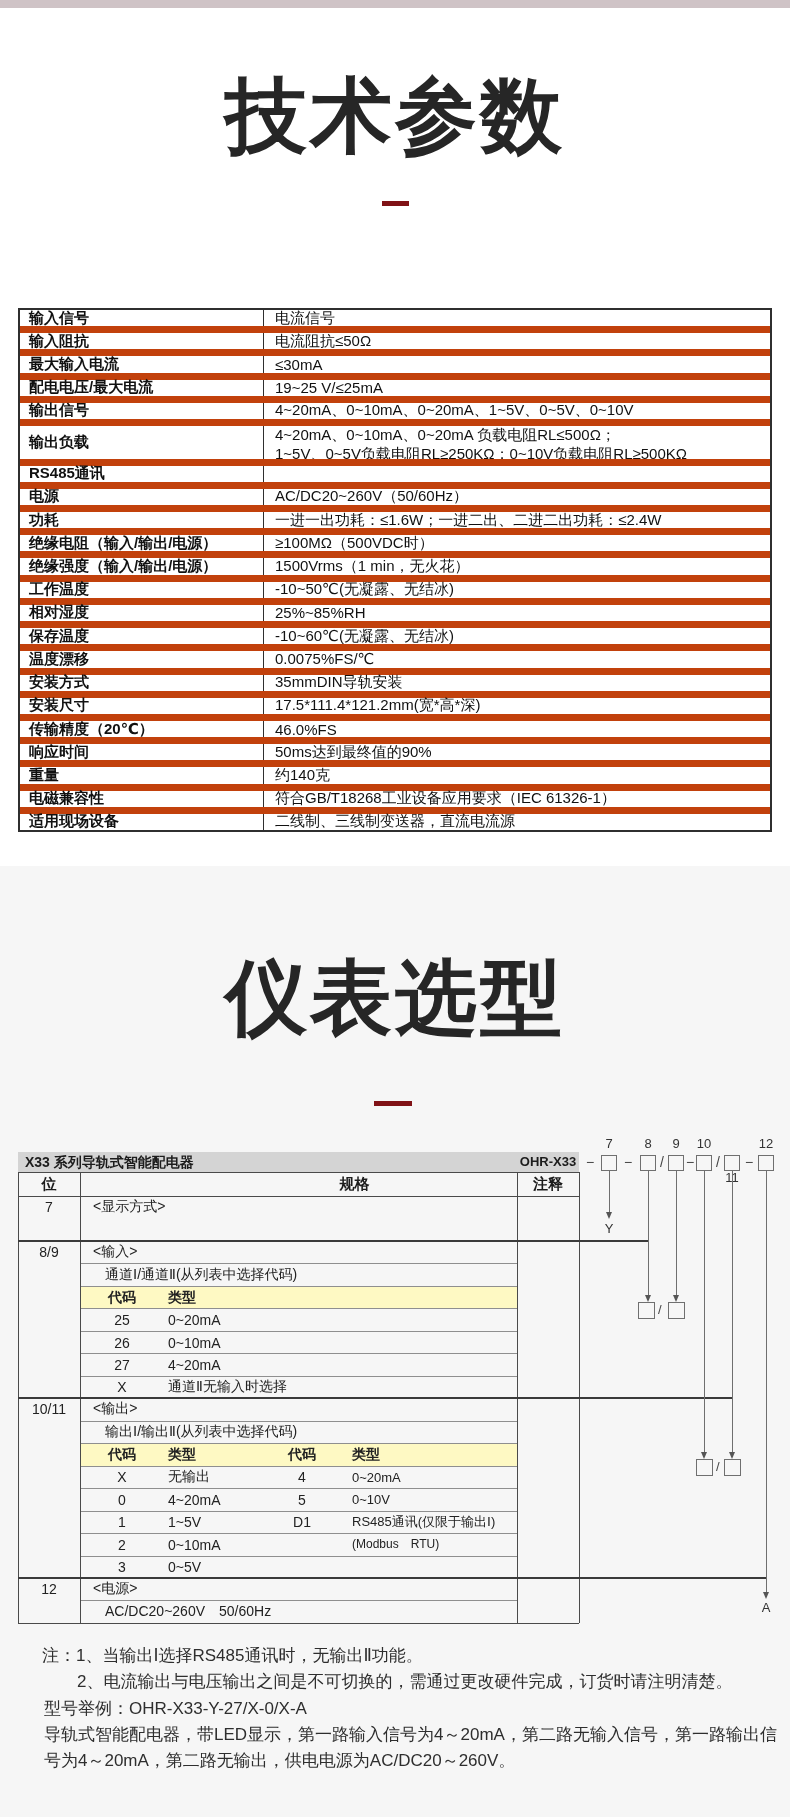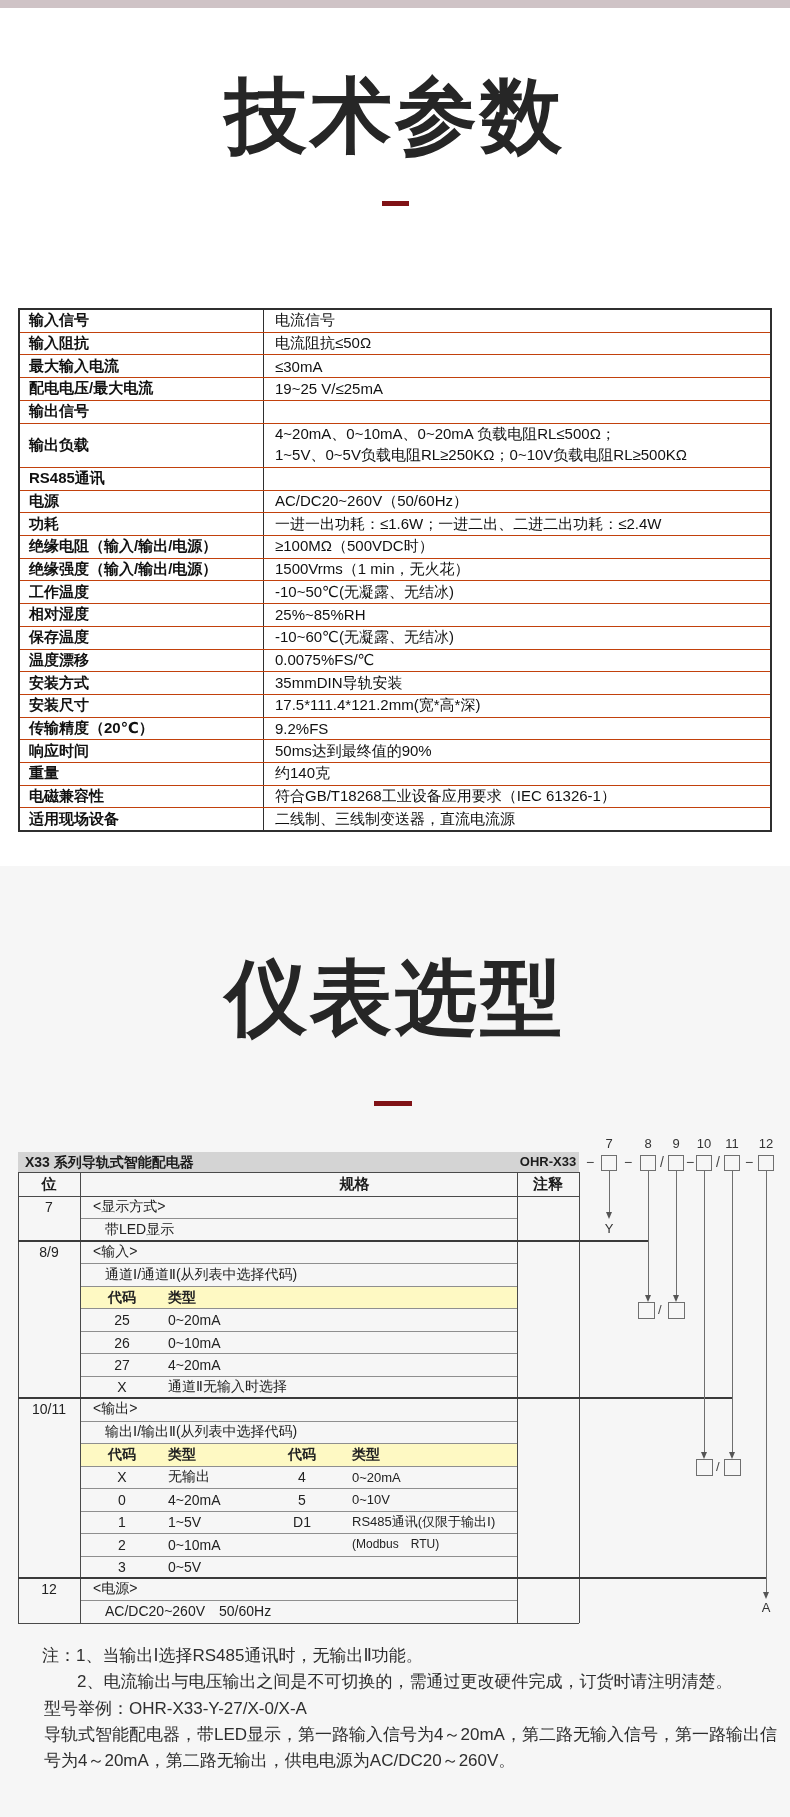--- a/index.html
+++ b/index.html
@@ -9,21 +9,21 @@
   
   .topbar{left:0;top:0;width:790px;height:8px;background:#cfc3c6;}
   
   .bigtitle{left:0;width:790px;text-align:center;font-size:82px;font-weight:900;
             letter-spacing:3px;color:#262626;white-space:nowrap;}
   .reddash{background:#801216;}
   .subtitle{left:0;width:790px;text-align:center;font-size:24px;font-weight:700;color:#1e1e1e;}
   
   .spectable{left:18px;top:308px;width:754px;height:524px;border:2px solid #2f2f2f;
              box-sizing:border-box;display:flex;flex-direction:column;}
-  .srow{display:flex;flex:1;border-top:1px solid #c2410c;min-height:0;}
+  .srow{display:flex;flex:1;border-top:7px solid #c2410c;min-height:0;}
   .srow:first-child{border-top:none;}
   .srow.tall{flex:2;}
   .slabel{width:244px;border-right:1px solid #2f2f2f;display:flex;align-items:center;
           padding-left:9px;font-size:15px;font-weight:700;color:#111;box-sizing:border-box;}
   .sval{flex:1;display:flex;align-items:center;padding-left:11px;font-size:15px;color:#111;}
   .sval.two{flex-direction:column;align-items:flex-start;justify-content:space-evenly;}
   
   #model{left:18px;top:1130px;width:762px;height:560px;font-size:14px;color:#222;}
   .titlebarL{left:0;top:22px;width:499px;height:20px;background:#d4d4d4;font-weight:700;
              font-size:14px;line-height:20px;padding-left:7px;box-sizing:border-box;color:#1c1c1c;}
@@ -85,20 +85,21 @@
     <div class="srow">
         <div class="slabel">最大输入电流</div>
         <div class="sval">≤30mA</div>
       </div>
     <div class="srow">
         <div class="slabel">配电电压/最大电流</div>
         <div class="sval">19~25 V/≤25mA</div>
       </div>
     <div class="srow">
         <div class="slabel">输出信号</div>
+        <div class="sval">4~20mA、0~10mA、0~20mA、1~5V、0~5V、0~10V</div>
       </div>
     <div class="srow tall">
         <div class="slabel">输出负载</div>
         <div class="sval two">
           <span>4~20mA、0~10mA、0~20mA 负载电阻RL≤500Ω；</span>
           <span>1~5V、0~5V负载电阻RL≥250KΩ；0~10V负载电阻RL≥500KΩ</span>
         </div>
       </div>
     <div class="srow">
         <div class="slabel">RS485通讯</div>
@@ -138,21 +139,21 @@
     <div class="srow">
         <div class="slabel">安装方式</div>
         <div class="sval">35mmDIN导轨安装</div>
       </div>
     <div class="srow">
         <div class="slabel">安装尺寸</div>
         <div class="sval">17.5*111.4*121.2mm(宽*高*深)</div>
       </div>
     <div class="srow">
         <div class="slabel">传输精度（20℃）</div>
-        <div class="sval">9.2%FS</div>
+        <div class="sval">46.0%FS</div>
       </div>
     <div class="srow">
         <div class="slabel">响应时间</div>
         <div class="sval">50ms达到最终值的90%</div>
       </div>
     <div class="srow">
         <div class="slabel">重量</div>
         <div class="sval">约140克</div>
       </div>
     <div class="srow">
@@ -180,23 +181,20 @@
     <div class="abs mbody">
       <div class="mrow">
           <div class="mpos">7</div>
           <div class="mspec ind1">
             <span>&lt;显示方式&gt;</span>
           </div>
           <div class="mnote"></div>
         </div>
       <div class="mrow">
           <div class="mpos"></div>
-          <div class="mspec sep ind2">
-            <span>带LED显示</span>
-          </div>
           <div class="mnote"></div>
         </div>
       <div class="mrow">
           <div class="mpos">8/9</div>
           <div class="mspec ind1">
             <span>&lt;输入&gt;</span>
           </div>
           <div class="mnote"></div>
         </div>
       <div class="mrow">
@@ -341,21 +339,21 @@
     <div class="hln" style="left:0;top:66px;width:561px;"></div>
     <div class="hln" style="left:0;top:493px;width:561px;"></div>
     <div class="blk" style="left:0;top:110px;width:630px;"></div>
     <div class="blk" style="left:0;top:267px;width:714px;"></div>
     <div class="blk" style="left:0;top:447px;width:748px;"></div>
 
     <div class="digit" style="left:576px;">7</div>
     <div class="digit" style="left:615px;">8</div>
     <div class="digit" style="left:643px;">9</div>
     <div class="digit" style="left:671px;">10</div>
-    <div class="digit" style="left:699px;">11</div>
+    <div class="digit" style="left:699px;margin-top:34px;">11</div>
     <div class="digit" style="left:733px;">12</div>
 
     <div class="sepc" style="left:565px;">−</div>
     <div class="sq" style="left:583px;"></div>
     <div class="sepc" style="left:603px;">−</div>
     <div class="sq" style="left:622px;"></div>
     <div class="sepc" style="left:637px;">/</div>
     <div class="sq" style="left:650px;"></div>
     <div class="sepc" style="left:665px;">−</div>
     <div class="sq" style="left:678px;"></div>

